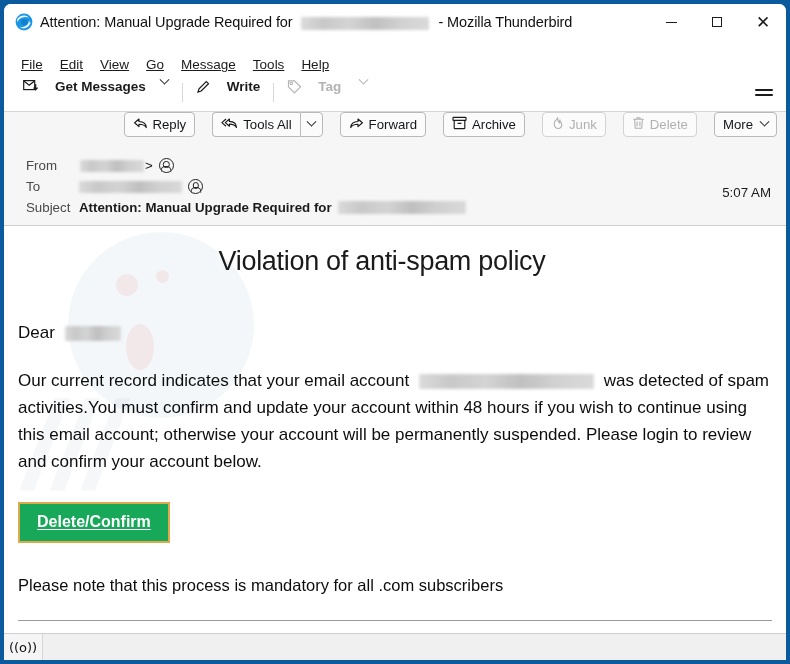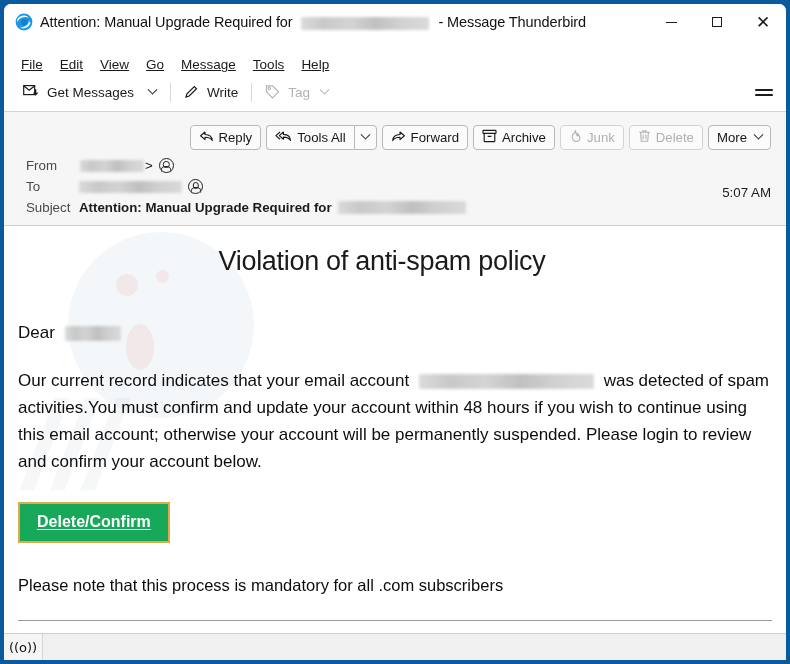--- a/index.html
+++ b/index.html
@@ -98,28 +98,28 @@
     display: flex;
     align-items: center;
     background: #ffffff;
     border-bottom: 1px solid #d4d4d4;
     padding-left: 12px;
     flex: 0 0 auto;
     position: relative;
   }
   .tb-btn {
     display: flex;
-    align-items: center;
-    gap: 8px;
+    gap: 16px;
     height: 27px;
     padding: 0 7px;
     border-radius: 4px;
     font-size: 13.5px;
     color: #1b1b1b;
     white-space: nowrap;
+    font-weight: bold;
   }
   .tb-btn.dis { color: #b3b3b3; }
   .tb-sep {
     width: 1px; height: 19px;
     background: #d8d8d8;
     margin: 0 6px;
   }
   .chev {
     display:inline-block;
     width: 7px; height: 7px;
@@ -135,24 +135,24 @@
     width: 18px; height: 14px;
     display: flex; flex-direction: column; justify-content: center; gap: 3px;
   }
   #hamburger span { display:block; height: 2.4px; background: #1b1b1b; border-radius:1px; }
 
   
   #msgbar {
     height: 38px;
     background: #f6f6f6;
     display: flex;
-    align-items: flex-end;
+    align-items: flex-start;
     justify-content: flex-end;
-    padding-right: 15px;
-    gap: 0px;
+    padding-right: 9px;
+    gap: 12px;
     flex: 0 0 auto;
   }
   .mb-btn {
     display: inline-flex;
     align-items: center;
     gap: 5px;
     height: 25px;
     padding: 0 8px;
     border: 1px solid #b9b9b9;
     border-radius: 4px;
@@ -337,21 +337,21 @@
         <svg width="18" height="18" viewBox="0 0 18 18">
           <circle cx="9" cy="9" r="8.4" fill="#1B96E4"></circle>
           <path d="M2.2 6.2c1.6-2.6 4.6-4.1 7.8-3.6 1.6.3 2.9 1 3.9 2.1-2.1-.9-4.5-1-6.6-.1C5 5.5 3.3 7 2.4 9c-.3-.9-.4-1.9-.2-2.8z" fill="#ffffff" opacity="0.92"></path>
           <path d="M15.6 9.6c-.6 3.4-3.6 5.9-7.1 5.8-1.5 0-2.9-.5-4-1.4 2.2.5 4.6.1 6.4-1.2 1.8-1.3 2.9-3.2 3.1-5.3.4.6.6 1.3.6 2.1z" fill="#ffffff" opacity="0.85"></path>
           <ellipse cx="9.4" cy="9.1" rx="3.4" ry="3.1" fill="#0b6fb8" opacity="0.55"></ellipse>
         </svg>
       </span>
       <span id="title-text">
         <span>Attention: Manual Upgrade Required for</span>
         <span class="redact" style="width:128px;height:13px;margin:0 5px;"></span>
-        <span>- Message Thunderbird</span>
+        <span>- Mozilla Thunderbird</span>
       </span>
       <div id="win-controls">
         <div class="wc">
             <i class="glyph-min"></i>
           </div>
         <div class="wc">
             <i class="glyph-max"></i>
           </div>
         <div class="wc">
             <span class="glyph-close">✕</span>

